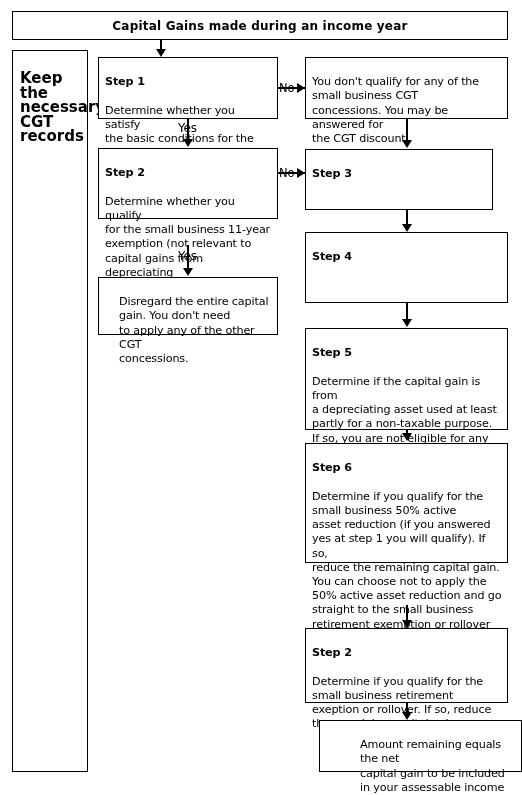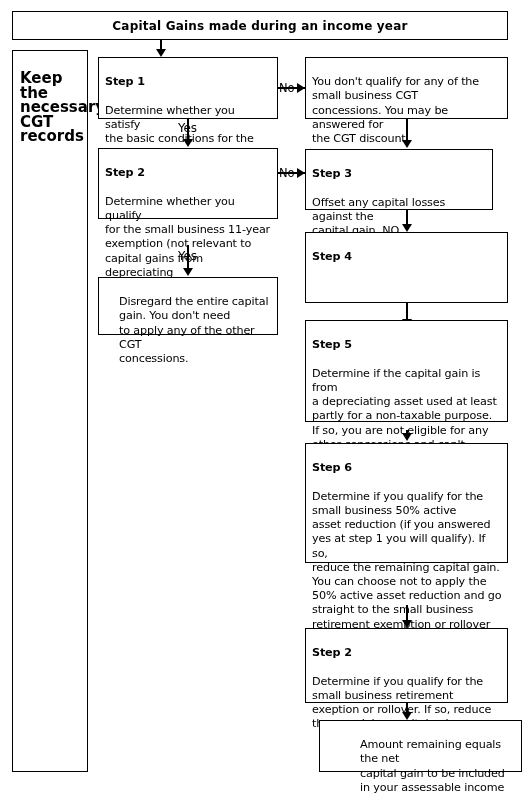--- a/index.html
+++ b/index.html
@@ -162,22 +162,20 @@
 capital gains from depreciating
 assets).</span>
   </div>
 
   <div class="hline" style="left:278px; top:172px; width:27px;"></div>
   <div class="arrow-right" style="left:297px; top:167.5px;"></div>
   <div class="edge-label" style="left:279px; top:167px;">No</div>
 
   <div class="box" style="left:305px; top:149px; width:188px; height:61px;">
     <span class="hd">Step 3</span>
-    <span class="bd">Offset any capital losses against the
-capital gain. NO</span>
   </div>
 
   <div class="edge-label yes" style="left:178px; top:250px;">Yes</div>
   <div class="vline" style="left:187.2px; top:245px; height:25px;"></div>
   <div class="arrow-down" style="left:182.5px; top:268px;"></div>
 
   <div class="vline" style="left:406.2px; top:210px; height:16px;"></div>
   <div class="arrow-down" style="left:401.5px; top:224px;"></div>
 
   <div class="box" style="left:98px; top:277px; width:180px; height:58px;padding-left:20px;">
@@ -187,21 +185,21 @@
 concessions.</span>
   </div>
 
   <div class="box" style="left:305px; top:232px; width:203px; height:71px;">
     <span class="hd">Step 4</span>
   </div>
 
   <div class="vline" style="left:406.2px; top:303px; height:18px;"></div>
   <div class="arrow-down" style="left:401.5px; top:319px;"></div>
 
-  <div class="box" style="left:305px; top:320px; width:203px; height:102px;">
+  <div class="box" style="left:305px; top:328px; width:203px; height:102px;">
     <span class="hd">Step 5</span>
     <span class="bd">Determine if the capital gain is from
 a depreciating asset used at least
 partly for a non-taxable purpose.
 If so, you are not eligible for any
 other concessions and can't reduce
 your capital gain any further.</span>
   </div>
 
   <div class="vline" style="left:406.2px; top:430px; height:8px;"></div>

